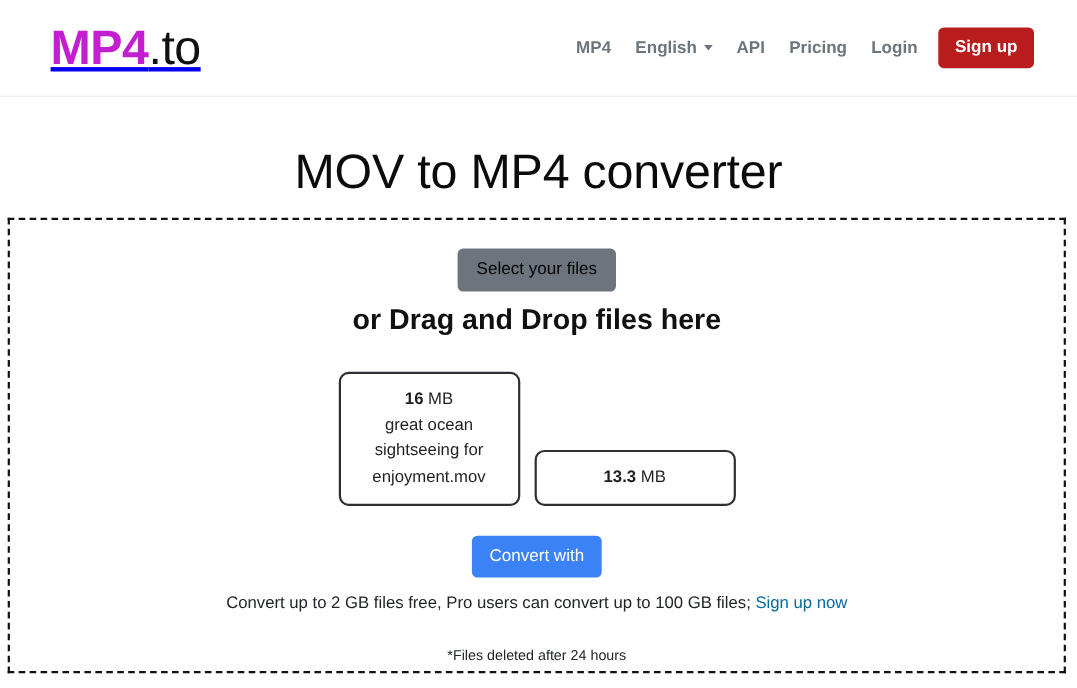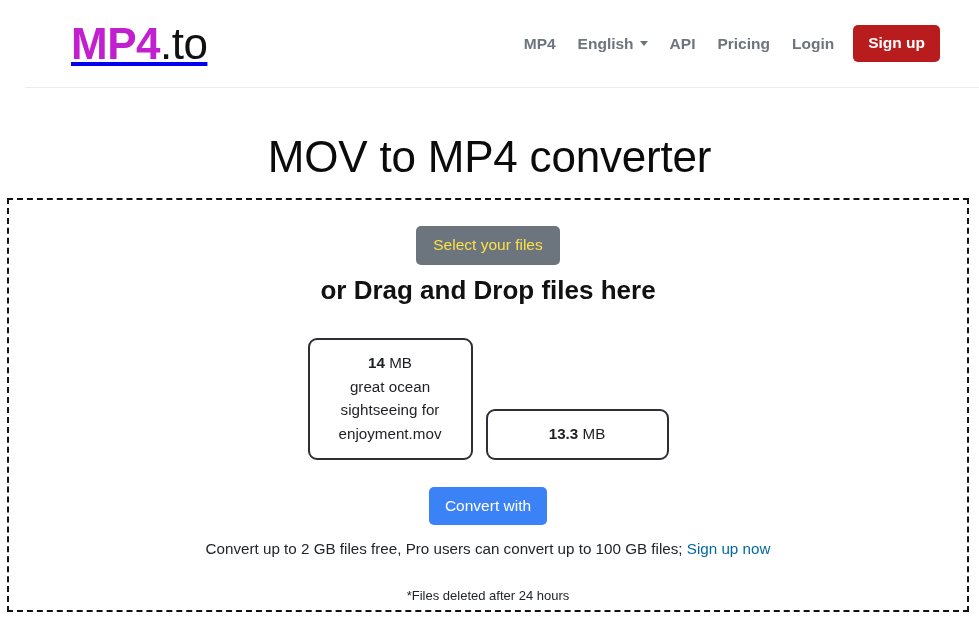--- a/index.html
+++ b/index.html
@@ -18,21 +18,20 @@
   }
 
   
   .site-header {
     height: 88px;
     border-bottom: 1px solid #e9ecef;
     display: flex;
     align-items: center;
     justify-content: space-between;
     padding: 0 39px 0 46px;
-    margin-left: 25px;
   }
 
   .brand {
     font-size: 44px;
     font-weight: 700;
     letter-spacing: -0.5px;
     line-height: 1;
     white-space: nowrap;
     display: flex;
     align-items: baseline;
@@ -104,21 +103,21 @@
     border: 2px dashed #111111;
     background: #ffffff;
     display: flex;
     flex-direction: column;
     align-items: center;
   }
 
   .select-files-btn {
     margin-top: 26px;
     background: #6c757d;
-    color: #fde047;
+    color: #000000;
     border: none;
     border-radius: 5px;
     font-size: 15.5px;
     font-weight: 400;
     font-family: inherit;
     padding: 11px 17px 12px;
     line-height: 1;
     cursor: pointer;
   }
 
@@ -234,21 +233,21 @@
 <section class="dropzone">
 
   <button class="select-files-btn">Select your files</button>
 
   <div class="drag-hint">or Drag and Drop files here</div>
 
   <div class="file-cards">
 
 
     <div class="file-card c2">
-      <span class="file-size"><b>14</b> <span>MB</span></span>
+      <span class="file-size"><b>16</b> <span>MB</span></span>
       <span class="file-name">great ocean sightseeing for enjoyment.mov</span>
     </div>
 
     <div class="file-card c3">
       <span class="file-size"><b>13.3</b> <span>MB</span></span>
     </div>
 
   </div>
 
   <button class="convert-btn">Convert with</button>

